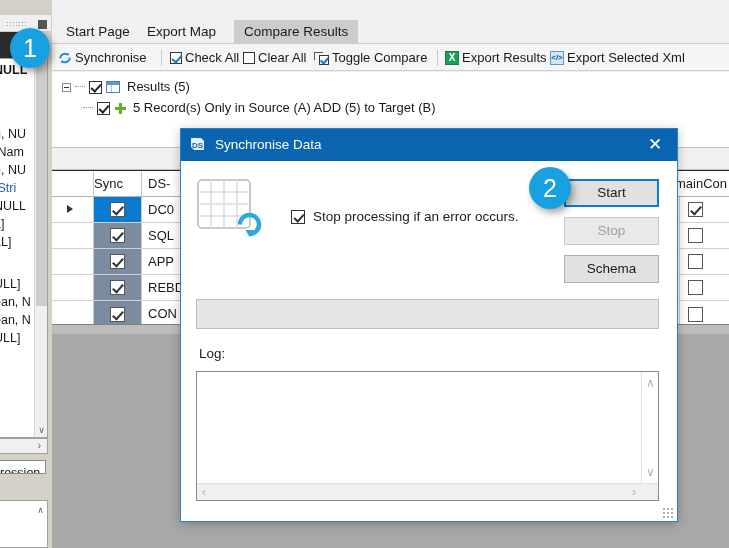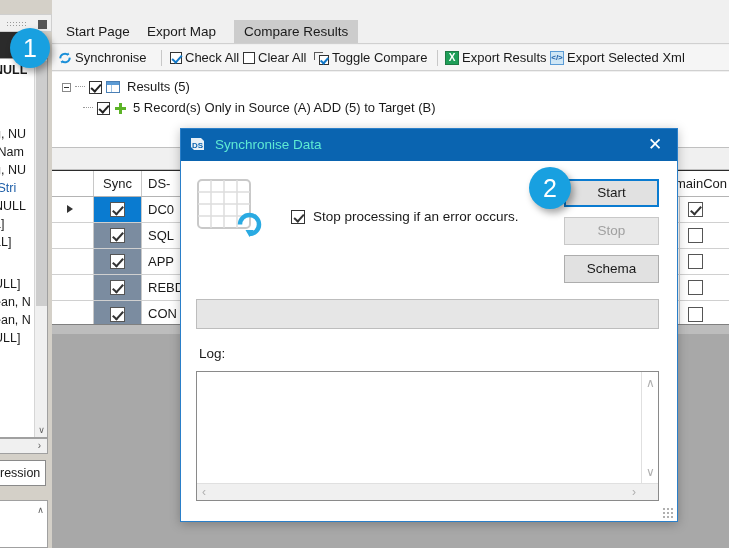--- a/index.html
+++ b/index.html
@@ -46,21 +46,21 @@
   }
   .lp-vthumb { position:absolute; left:1px; top:2px; width:11px; height:245px; background:#cdcdcd; }
   .sbarrow { position:absolute; width:13px; height:14px; color:#606060; font-size:9px;
     text-align:center; line-height:14px; }
   .lp-hscroll {
     position: absolute; left: 0; top: 438px; width: 48px; height: 16px;
     background: #f0f0f0; border: 1px solid #a0a0a0; border-left:none; box-sizing: border-box;
     color:#606060; font-size:10px; text-align:right; line-height:14px; padding-right:6px;
   }
   .lp-expr {
-    position: absolute; left: 0; top: 460px; width: 46px; height: 26px;
+    position: absolute; left: 0; top: 460px; width: 46px; height: 14px;
     background: #ffffff; border: 1px solid #8a8a8a; border-left: none; box-sizing: border-box;
     font-size: 12.5px; line-height: 24px; overflow: hidden; white-space: nowrap;
   }
   .lp-bottombox {
     position: absolute; left: 0; top: 500px; width: 48px; height: 48px;
     background: #ffffff; border: 1px solid #a0a0a0; border-left: none; box-sizing: border-box;
     font-size: 12.5px; overflow: hidden; white-space: nowrap;
   }
 
   
@@ -164,21 +164,21 @@
     background: #ffffff; border-top: 1px solid #2b2b2b; border-bottom: 1px solid #808080;
     box-sizing: border-box; overflow: hidden;
   }
   .grid-head {
     position: absolute; left: 0; top: 0; right: 0; height: 26px;
     background: #ffffff; border-bottom: 1px solid #b4b4b4; box-sizing: border-box;
   }
   .gh-cell {
     position: absolute; top: 0; height: 25px; line-height: 25px;
     border-right: 1px solid #c8c8c8; box-sizing: border-box;
-    font-size: 13px; color: #1a1a1a; text-align: center; overflow: hidden; white-space: nowrap;
+    font-size: 13px; color: #1a1a1a; overflow: hidden; white-space: nowrap;
   }
   .grow {
     position: absolute; left: 0; right: 0; height: 26px;
     border-bottom: 1px solid #d0d0d0; box-sizing: border-box;
   }
   .g-rowhdr { position:absolute; left:0; top:0; width:42px; height:100%;
     border-right:1px solid #c8c8c8; box-sizing:border-box; }
   .g-rowhdr .caret { position:absolute; left:15px; top:8px; width:0; height:0;
     border-left:6px solid #333; border-top:4px solid transparent; border-bottom:4px solid transparent; }
   .g-sync { position:absolute; left:42px; top:0; width:48px; height:100%;
@@ -211,21 +211,21 @@
     background: #ffffff; border: 1px solid #2a7fc9; box-sizing: border-box;
     box-shadow: 0 2px 10px rgba(0,0,0,0.25); z-index: 40;
   }
   .dlg-title {
     position: absolute; left: 0; top: 0; right: 0; height: 32px;
     background: #0a64b0; color: #ffffff;
   }
   .dlg-icon { position:absolute; left:9px; top:8px; width:17px; height:16px; }
   .dlg-title-text {
     position:absolute; left:34px; top:0; height:16px; line-height:32px;
-    font-size:13.5px; color:#5eead4; white-space:nowrap;
+    font-size:13.5px; color:#ffffff; white-space:nowrap;
   }
   .dlg-close {
     position:absolute; right:0; top:0; width:44px; height:32px;
     color:#fff; font-size:17px; line-height:32px; text-align:center; cursor:default;
   }
   .dlg-body { position:absolute; left:0; top:32px; right:0; bottom:0; background:#ffffff; }
 
   .sync-illus { position:absolute; left:15px; top:17px; width:66px; height:62px; }
 
   .dlg-chkline {

